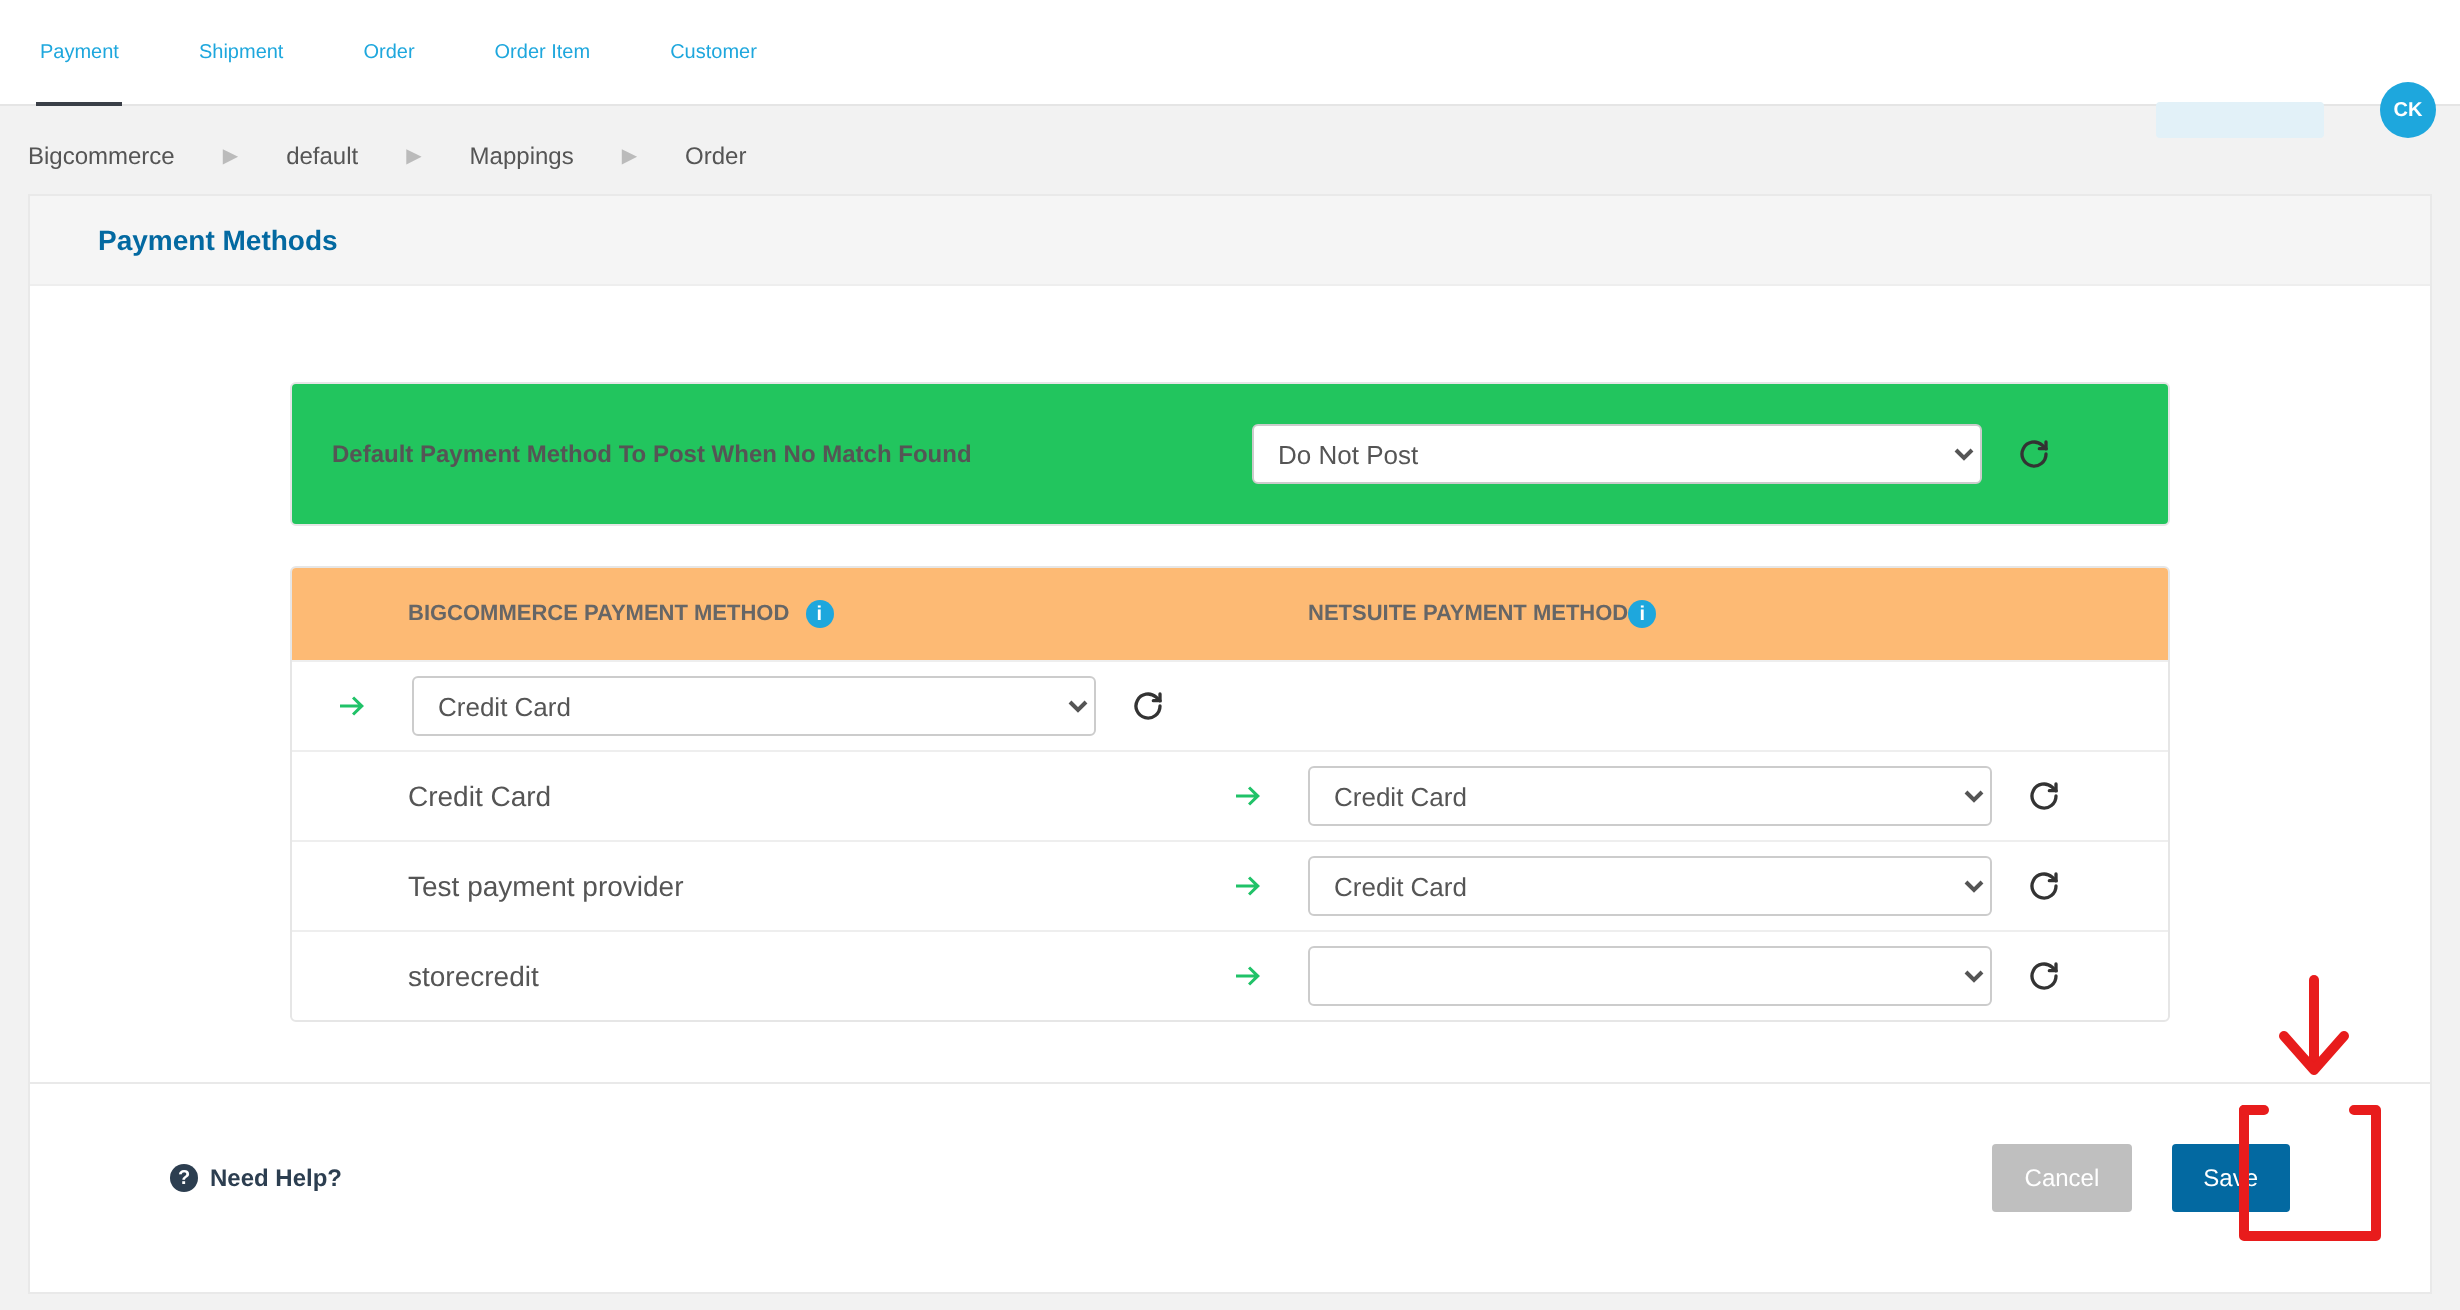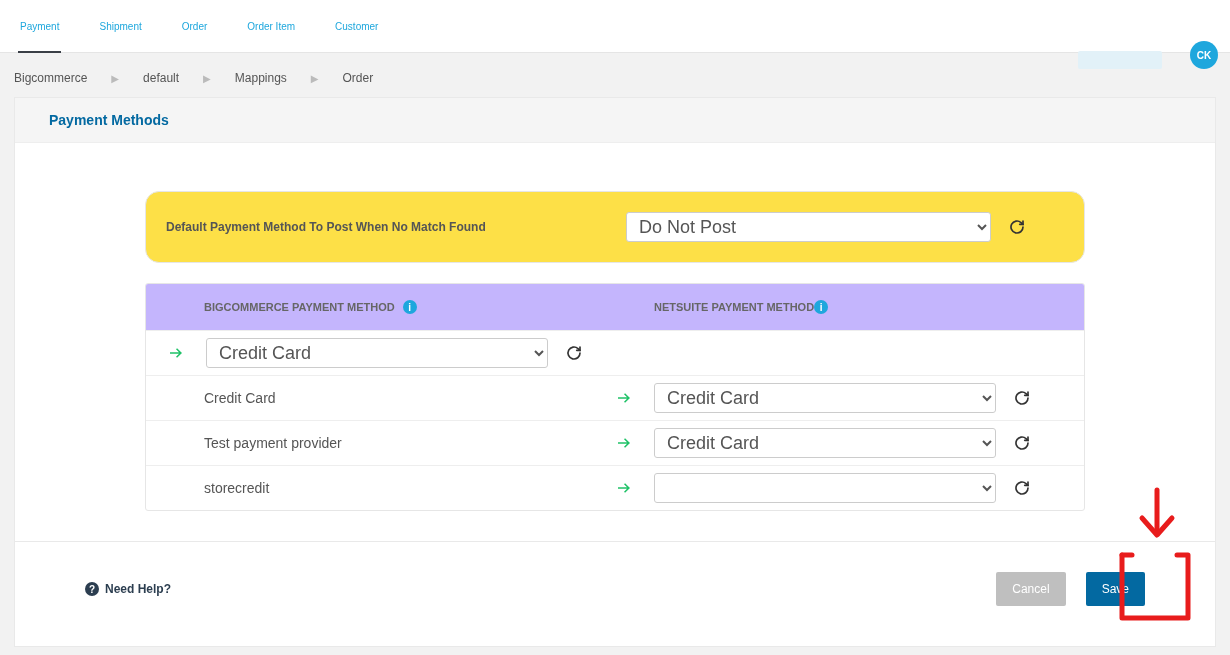--- a/index.html
+++ b/index.html
@@ -86,60 +86,60 @@
       font-size:14px;
       font-weight:600;
       color:#0369a1;
       border-bottom:1px solid #eee;
     }
     .panel-body {
       padding: 48px 130px 30px;
     }
     .def-box {
       border:1px solid #e6e6e6;
-      border-radius:14px;
+      border-radius:3px;
       padding: 20px;
       display:flex;
       align-items:center;
       margin-bottom: 20px;
-      background:#fde047;
+      background:#22c55e;
     }
     .def-label {
       flex: 0 0 460px;
       font-size:12px;
       font-weight:600;
       color:#555;
     }
     .def-select-wrap {
       flex: 1;
       display:flex;
       align-items:center;
       gap:18px;
     }
     select {
       width: 100%;
       max-width: 365px;
       height: 30px;
       border:1px solid #ccc;
       border-radius:3px;
       padding: 0 8px;
-      font-size:18px;
+      font-size:13px;
       background:#fff;
       color:#555;
     }
     .refresh {
       width:16px; height:16px; display:inline-block; cursor:pointer;
     }
     .table {
       border:1px solid #e6e6e6;
       border-radius:3px;
       overflow:hidden;
     }
     .t-head {
-      background:#c4b5fd;
+      background:#fdba74;
       border-bottom:1px solid #eee;
       display:flex;
       padding: 16px 0;
     }
     .col-bc {
       flex: 0 0 448px;
       padding-left:58px;
       font-size:11px;
       font-weight:600;
       color:#666;

